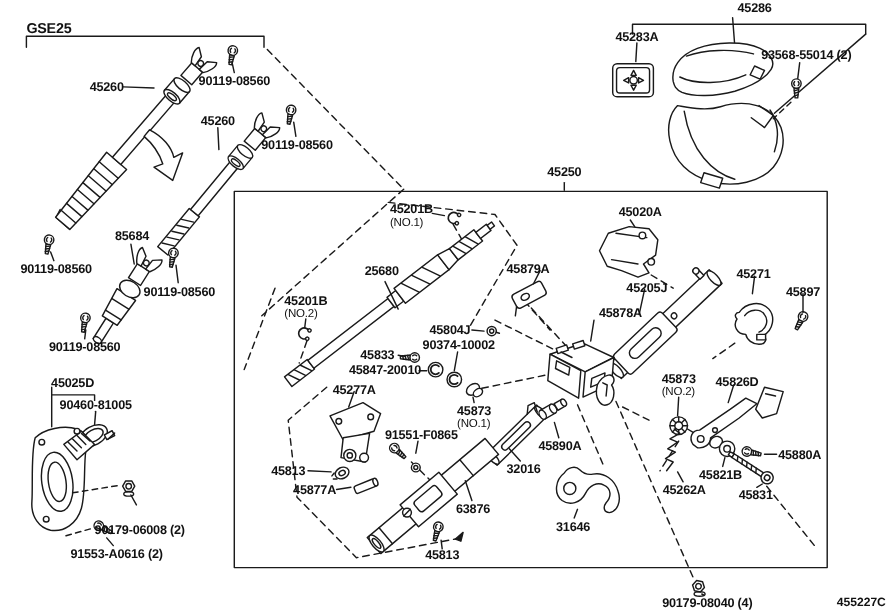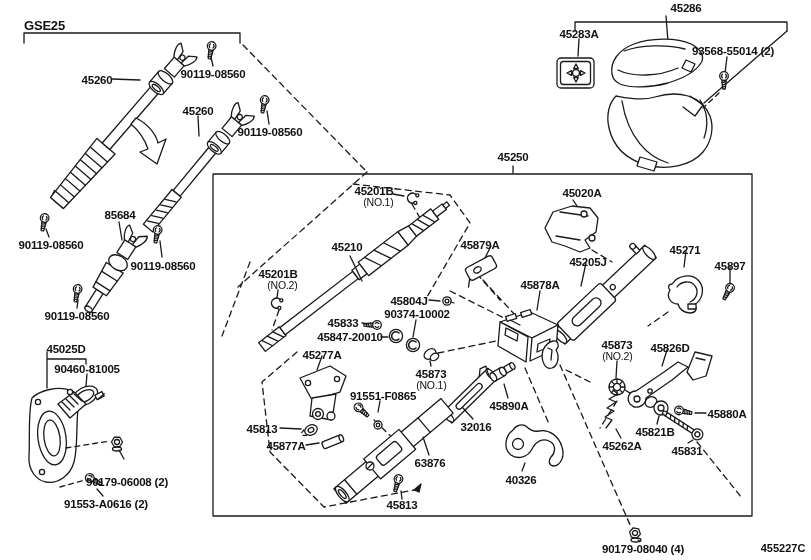--- a/index.html
+++ b/index.html
@@ -1,19 +1,19 @@
 <!DOCTYPE html>
 <html><head>
 <meta charset="utf-8">
 <style>
   html,body{margin:0;padding:0;}
   body{width:811px;height:560px;position:relative;background:#ffffff;overflow:hidden;
        font-family:"Liberation Sans",sans-serif;}
   #art{position:absolute;left:0;top:0;}
-  .lbl{position:absolute;transform:translateX(-50%);text-align:right;
+  .lbl{position:absolute;transform:translateX(-50%);text-align:left;
        font:bold 11.5px "Liberation Sans",sans-serif;letter-spacing:-0.2px;
        color:#111;white-space:nowrap;line-height:1.05;}
   .lbl .sub{display:block;font-size:10.5px;font-weight:normal;}
   .lbl .sub:empty{display:none;}
   .lbl-left{transform:none;font-size:13px;}
   .code{font-size:11px;letter-spacing:0;}
 </style>
 </head>
 <body>
 
@@ -375,43 +375,43 @@
   <div class="lbl" style="left:66px;top:343px">45025D</div>
   <div class="lbl" style="left:87px;top:363px">90460-81005</div>
   <div class="lbl" style="left:127px;top:476px">90179-06008 (2)</div>
   <div class="lbl" style="left:106px;top:498px">91553-A0616 (2)</div>
   <div class="lbl" style="left:686px;top:2px">45286</div>
   <div class="lbl" style="left:579px;top:28px">45283A</div>
   <div class="lbl" style="left:733px;top:45px">93568-55014 (2)</div>
   <div class="lbl" style="left:513px;top:151px">45250</div>
 
   <div class="lbl" style="left:374px;top:185px"><span>45201B</span><span class="sub">(NO.1)</span></div>
-  <div class="lbl" style="left:347px;top:241px">45210</div>
+  <div class="lbl" style="left:347px;top:241px">25680</div>
   <div class="lbl" style="left:278px;top:268px"><span>45201B</span><span class="sub">(NO.2)</span></div>
   <div class="lbl" style="left:480px;top:239px">45879A</div>
   <div class="lbl" style="left:409px;top:295px">45804J</div>
   <div class="lbl" style="left:417px;top:308px">90374-10002</div>
   <div class="lbl" style="left:343px;top:317px">45833</div>
   <div class="lbl" style="left:350px;top:331px">45847-20010</div>
   <div class="lbl" style="left:431px;top:368px"><span>45873</span><span class="sub">(NO.1)</span></div>
   <div class="lbl" style="left:582px;top:187px">45020A</div>
   <div class="lbl" style="left:588px;top:256px">45205J</div>
   <div class="lbl" style="left:685px;top:244px">45271</div>
   <div class="lbl" style="left:730px;top:260px">45897</div>
-  <div class="lbl" style="left:540px;top:279px">45878A</div>
+  <div class="lbl" style="left:564px;top:279px">45878A</div>
   <div class="lbl" style="left:322px;top:349px">45277A</div>
   <div class="lbl" style="left:383px;top:390px">91551-F0865</div>
   <div class="lbl" style="left:262px;top:423px">45813</div>
   <div class="lbl" style="left:286px;top:440px">45877A</div>
   <div class="lbl" style="left:430px;top:457px">63876</div>
   <div class="lbl" style="left:402px;top:499px">45813</div>
   <div class="lbl" style="left:476px;top:421px">32016</div>
   <div class="lbl" style="left:509px;top:400px">45890A</div>
   <div class="lbl" style="left:617px;top:339px"><span>45873</span><span class="sub">(NO.2)</span></div>
   <div class="lbl" style="left:670px;top:342px">45826D</div>
   <div class="lbl" style="left:727px;top:408px">45880A</div>
   <div class="lbl" style="left:655px;top:426px">45821B</div>
   <div class="lbl" style="left:622px;top:440px">45262A</div>
   <div class="lbl" style="left:687px;top:445px">45831</div>
-  <div class="lbl" style="left:521px;top:474px">40326</div>
+  <div class="lbl" style="left:521px;top:474px">31646</div>
   <div class="lbl" style="left:643px;top:543px">90179-08040 (4)</div>
   <div class="lbl code" style="left:783px;top:543px">455227C</div>
 </div>
 
 </body></html>

